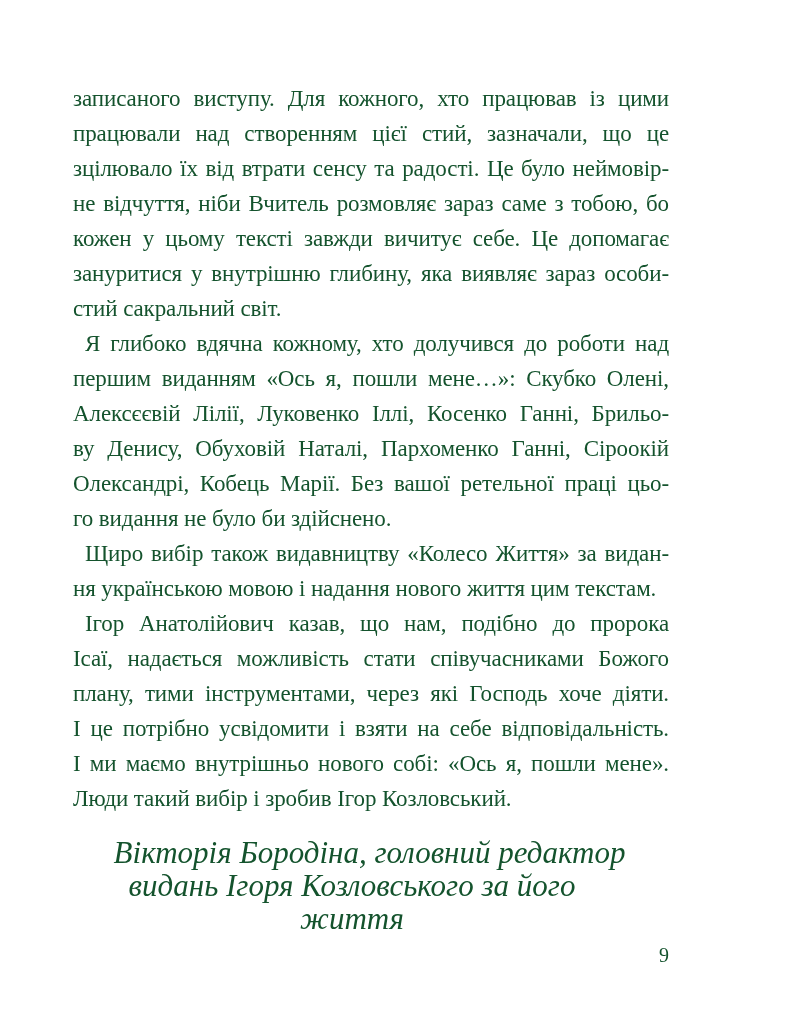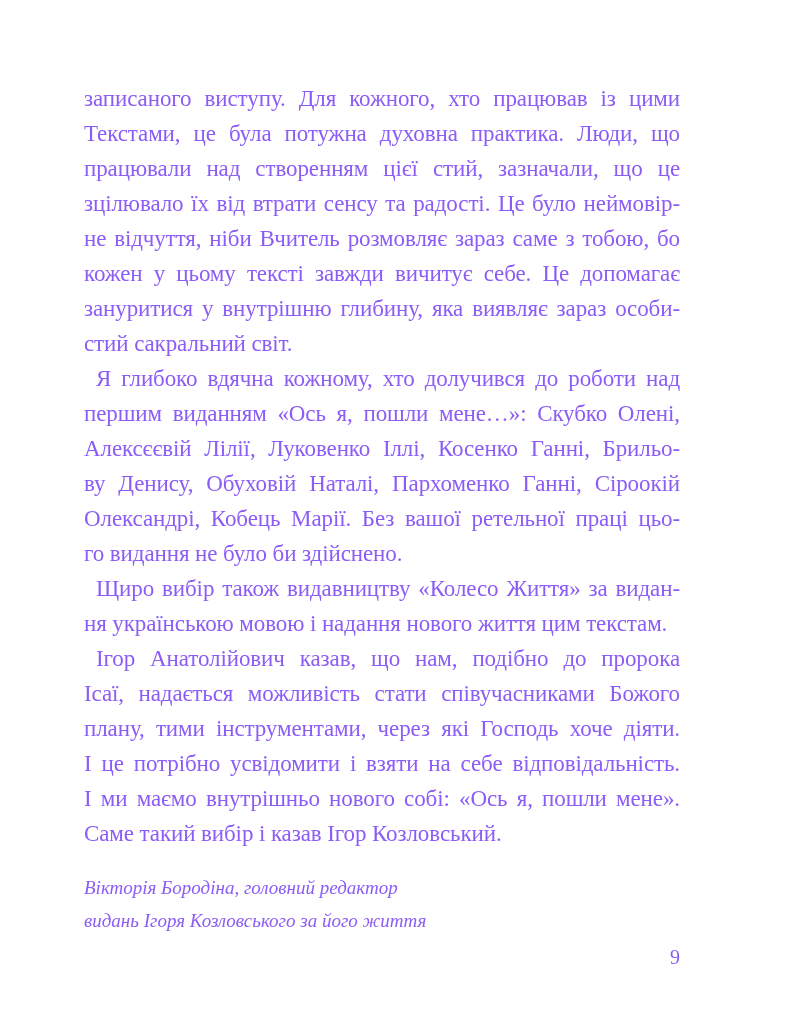--- a/index.html
+++ b/index.html
@@ -9,69 +9,68 @@
   }
   .page {
     position: relative;
     width: 796px;
     height: 1024px;
     background: #ffffff;
     overflow: hidden;
   }
   .textblock {
     position: absolute;
-    left: 84px;
+    left: 73px;
     top: 81px;
     width: 596px;
     font-family: "Liberation Serif", "DejaVu Serif", serif;
-    color: #8b5cf6;
+    color: #14532d;
   }
   .line {
     font-size: 23px;
     line-height: 35px;
     letter-spacing: -0.1px;
     text-align: justify;
     text-align-last: justify;
     white-space: normal;
   }
   .line.end {
     text-align: right;
     text-align-last: left;
   }
   .line.indent {
     text-indent: 12px;
   }
   .signature {
     margin-top: 20px;
   }
   .sig-line {
-    font-size: 19px;
+    font-size: 31px;
     line-height: 33px;
     font-style: italic;
-    text-align: left;
+    text-align: center;
   }
   .sig-line.l1 { padding-right: 3px; }
   .sig-line.l2 { padding-right: 38px; }
   .pagenum {
     margin-top: 8px;
     font-size: 20px;
     line-height: 24px;
     text-align: right;
     font-style: normal;
   }
 </style>
 </head>
 <body>
 
 <div class="page">
   <div class="textblock">
 
     <div>
       <div class="line">записаного виступу. Для кожного, хто працював із цими</div>
-      <div class="line">Текстами, це була потужна духовна практика. Люди, що</div>
       <div class="line">працювали над створенням цієї стий, зазначали, що це</div>
       <div class="line">зцілювало їх від втрати сенсу та радості. Це було неймовір-</div>
       <div class="line">не відчуття, ніби Вчитель розмовляє зараз саме з тобою, бо</div>
       <div class="line">кожен у цьому тексті завжди вичитує себе. Це допомагає</div>
       <div class="line">зануритися у внутрішню глибину, яка виявляє зараз особи-</div>
       <div class="line end">стий сакральний світ.</div>
     </div>
 
     <div>
       <div class="line indent">Я глибоко вдячна кожному, хто долучився до роботи над</div>
@@ -86,21 +85,21 @@
       <div class="line indent">Щиро вибір також видавництву «Колесо Життя» за видан-</div>
       <div class="line end">ня українською мовою і надання нового життя цим текстам.</div>
     </div>
 
     <div>
       <div class="line indent">Ігор Анатолійович казав, що нам, подібно до пророка</div>
       <div class="line">Ісаї, надається можливість стати співучасниками Божого</div>
       <div class="line">плану, тими інструментами, через які Господь хоче діяти.</div>
       <div class="line">І це потрібно усвідомити і взяти на себе відповідальність.</div>
       <div class="line">І ми маємо внутрішньо нового собі: «Ось я, пошли мене».</div>
-      <div class="line end">Саме такий вибір і казав Ігор Козловський.</div>
+      <div class="line end">Люди такий вибір і зробив Ігор Козловський.</div>
     </div>
 
     <div class="signature">
       <div class="sig-line l1">Вікторія Бородіна, головний редактор</div>
       <div class="sig-line l2">видань Ігоря Козловського за його життя</div>
     </div>
 
     <div class="pagenum">9</div>
 
   </div>

